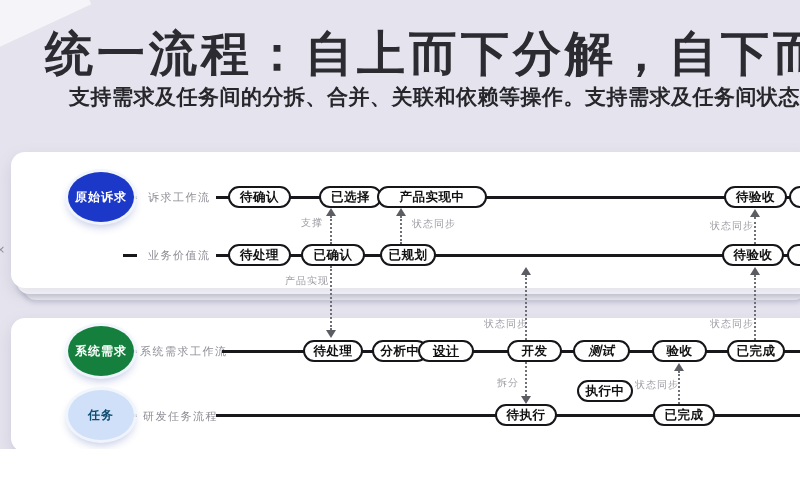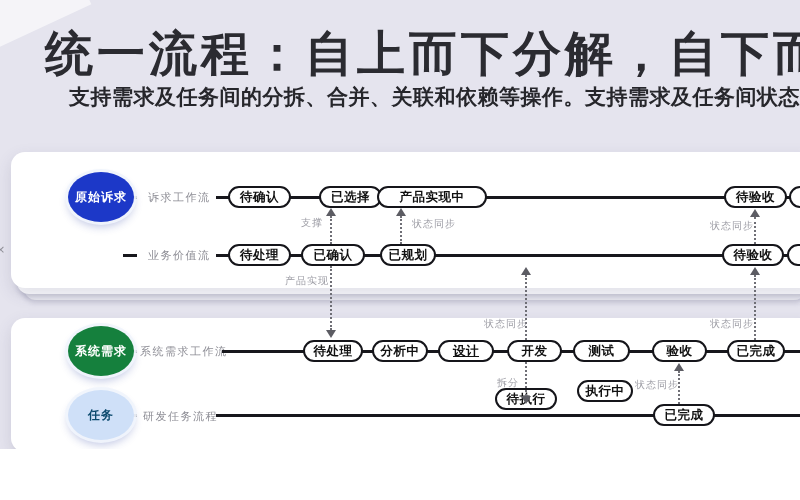--- a/index.html
+++ b/index.html
@@ -112,31 +112,31 @@
   <div class="pill" style="left:380px; top:244px; width:56px;">已规划</div>
   <div class="pill" style="left:722px; top:244px; width:62px;">待验收</div>
   <div class="pill" style="left:787px; top:244px; width:48px;"></div>
 
   <div class="entity" style="left:68px; top:326px; background:#15803d;">系统需求</div>
   <div class="lane-dash" style="left:123px; top:349.5px;"></div>
   <div class="lane-label" style="left:140px; top:351px;">系统需求工作流</div>
   <div class="lane-line" style="left:222px; top:350px; width:584px;"></div>
   <div class="pill" style="left:303px; top:340px; width:60px;">待处理</div>
   <div class="pill" style="left:372px; top:340px; width:56px;">分析中</div>
-  <div class="pill" style="left:438px; top:340px; width:56px;text-decoration:underline;">设计</div>
+  <div class="pill" style="left:418px; top:340px; width:56px;text-decoration:underline;">设计</div>
   <div class="pill" style="left:507px; top:340px; width:55px;">开发</div>
-  <div class="pill" style="left:573px; top:340px; width:57px;">测试</div>
+  <div class="pill" style="left:573px; top:340px; width:57px;font-style:italic;">测试</div>
   <div class="pill" style="left:652px; top:340px; width:55px;">验收</div>
   <div class="pill" style="left:727px; top:340px; width:58px;">已完成</div>
 
   <div class="entity" style="left:68px; top:390px; background:#cfe0f8; color:#0c4a6e;">任务</div>
   <div class="lane-dash" style="left:123px; top:413.5px;"></div>
   <div class="lane-label" style="left:143px; top:416px;">研发任务流程</div>
   <div class="lane-line" style="left:216px; top:414px; width:590px;"></div>
-  <div class="pill" style="left:495px; top:388px; width:62px;">待执行</div>
+  <div class="pill" style="left:495px; top:404px; width:62px;">待执行</div>
   <div class="pill" style="left:577px; top:380px; width:56px;">执行中</div>
   <div class="pill" style="left:653px; top:404px; width:62px;">已完成</div>
 
   <div class="arrow-up" style="left:326px; top:208px;"></div>
   <div class="connector-line" style="left:330px; top:216px; height:28px;"></div>
   <div class="connector-label" style="left:301px; top:216px;">支撑</div>
 
   <div class="arrow-up" style="left:396px; top:208px;"></div>
   <div class="connector-line" style="left:400px; top:216px; height:28px;"></div>
   <div class="connector-label" style="left:412px; top:217px;">状态同步</div>

